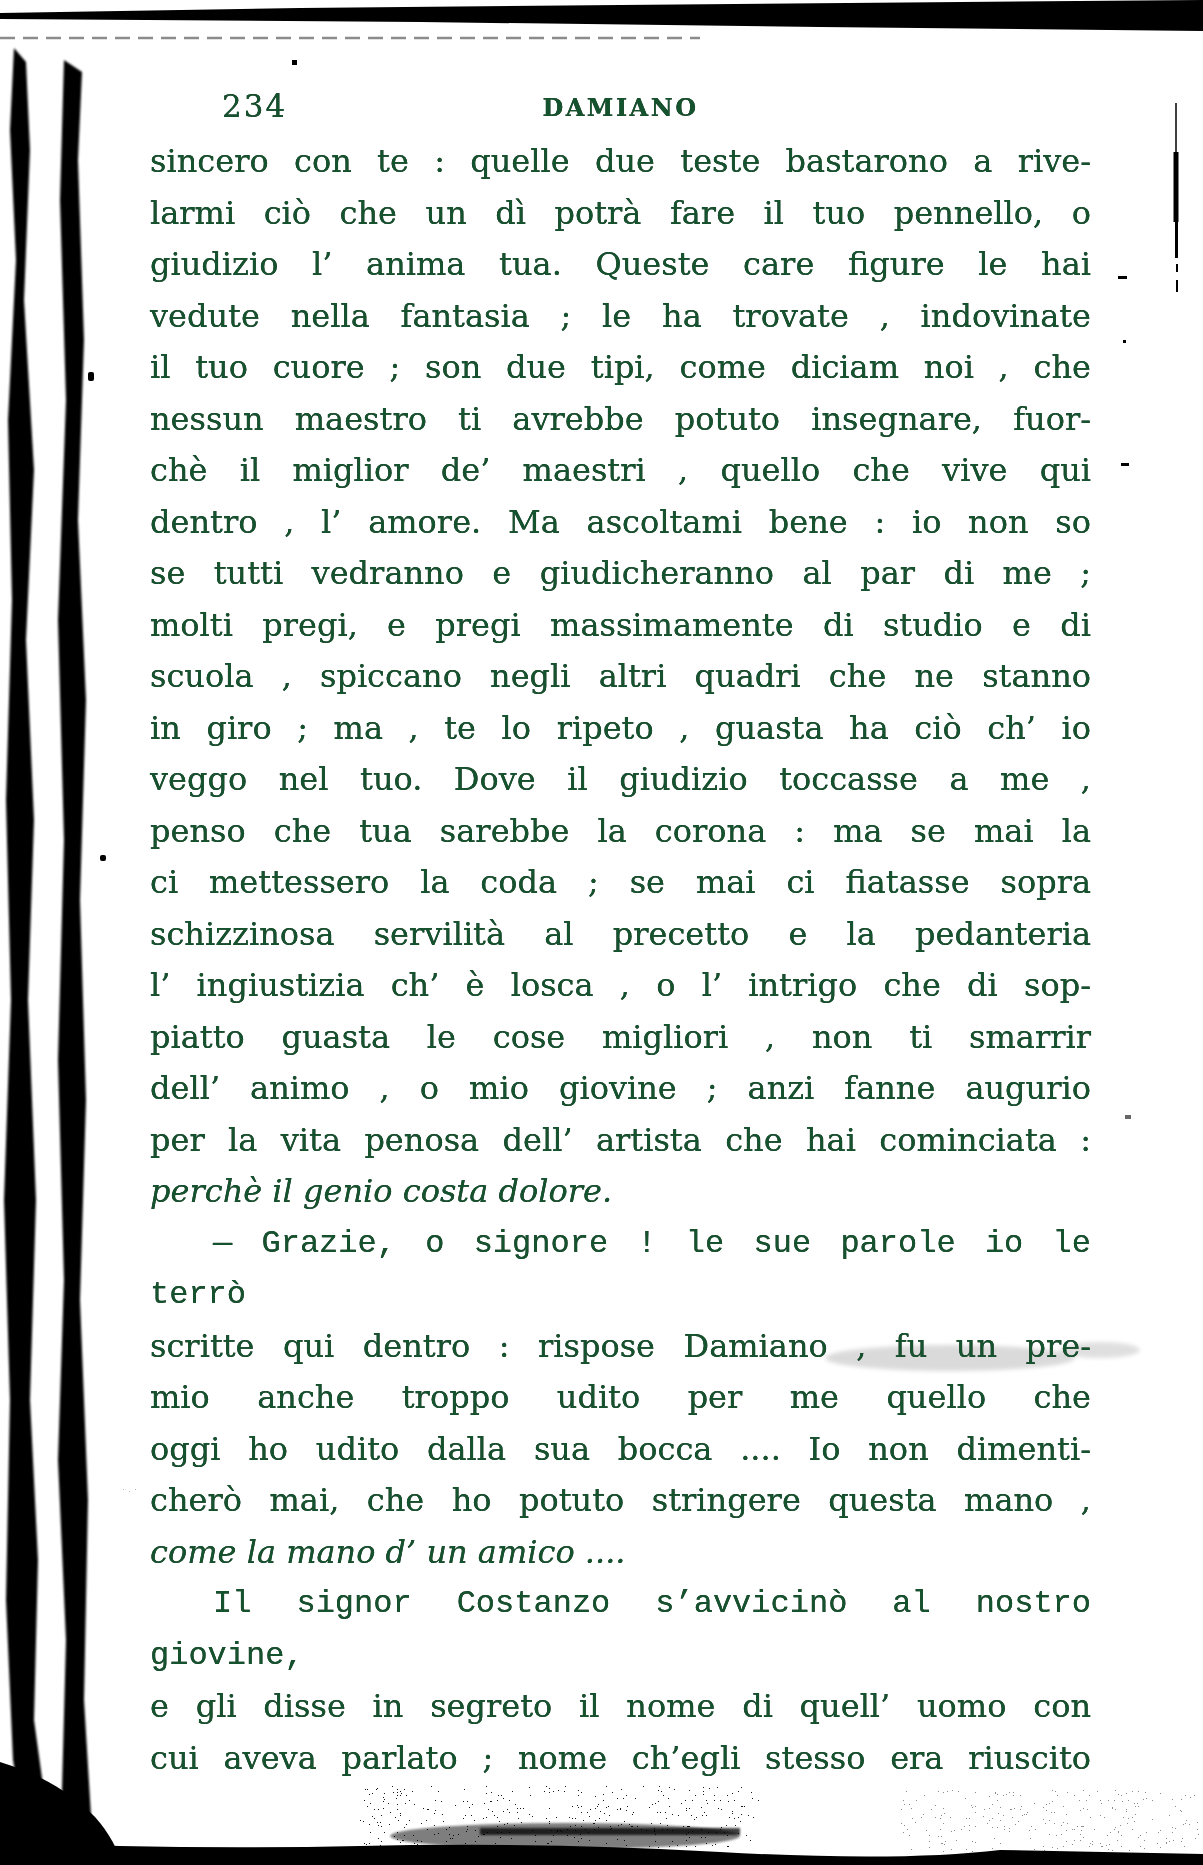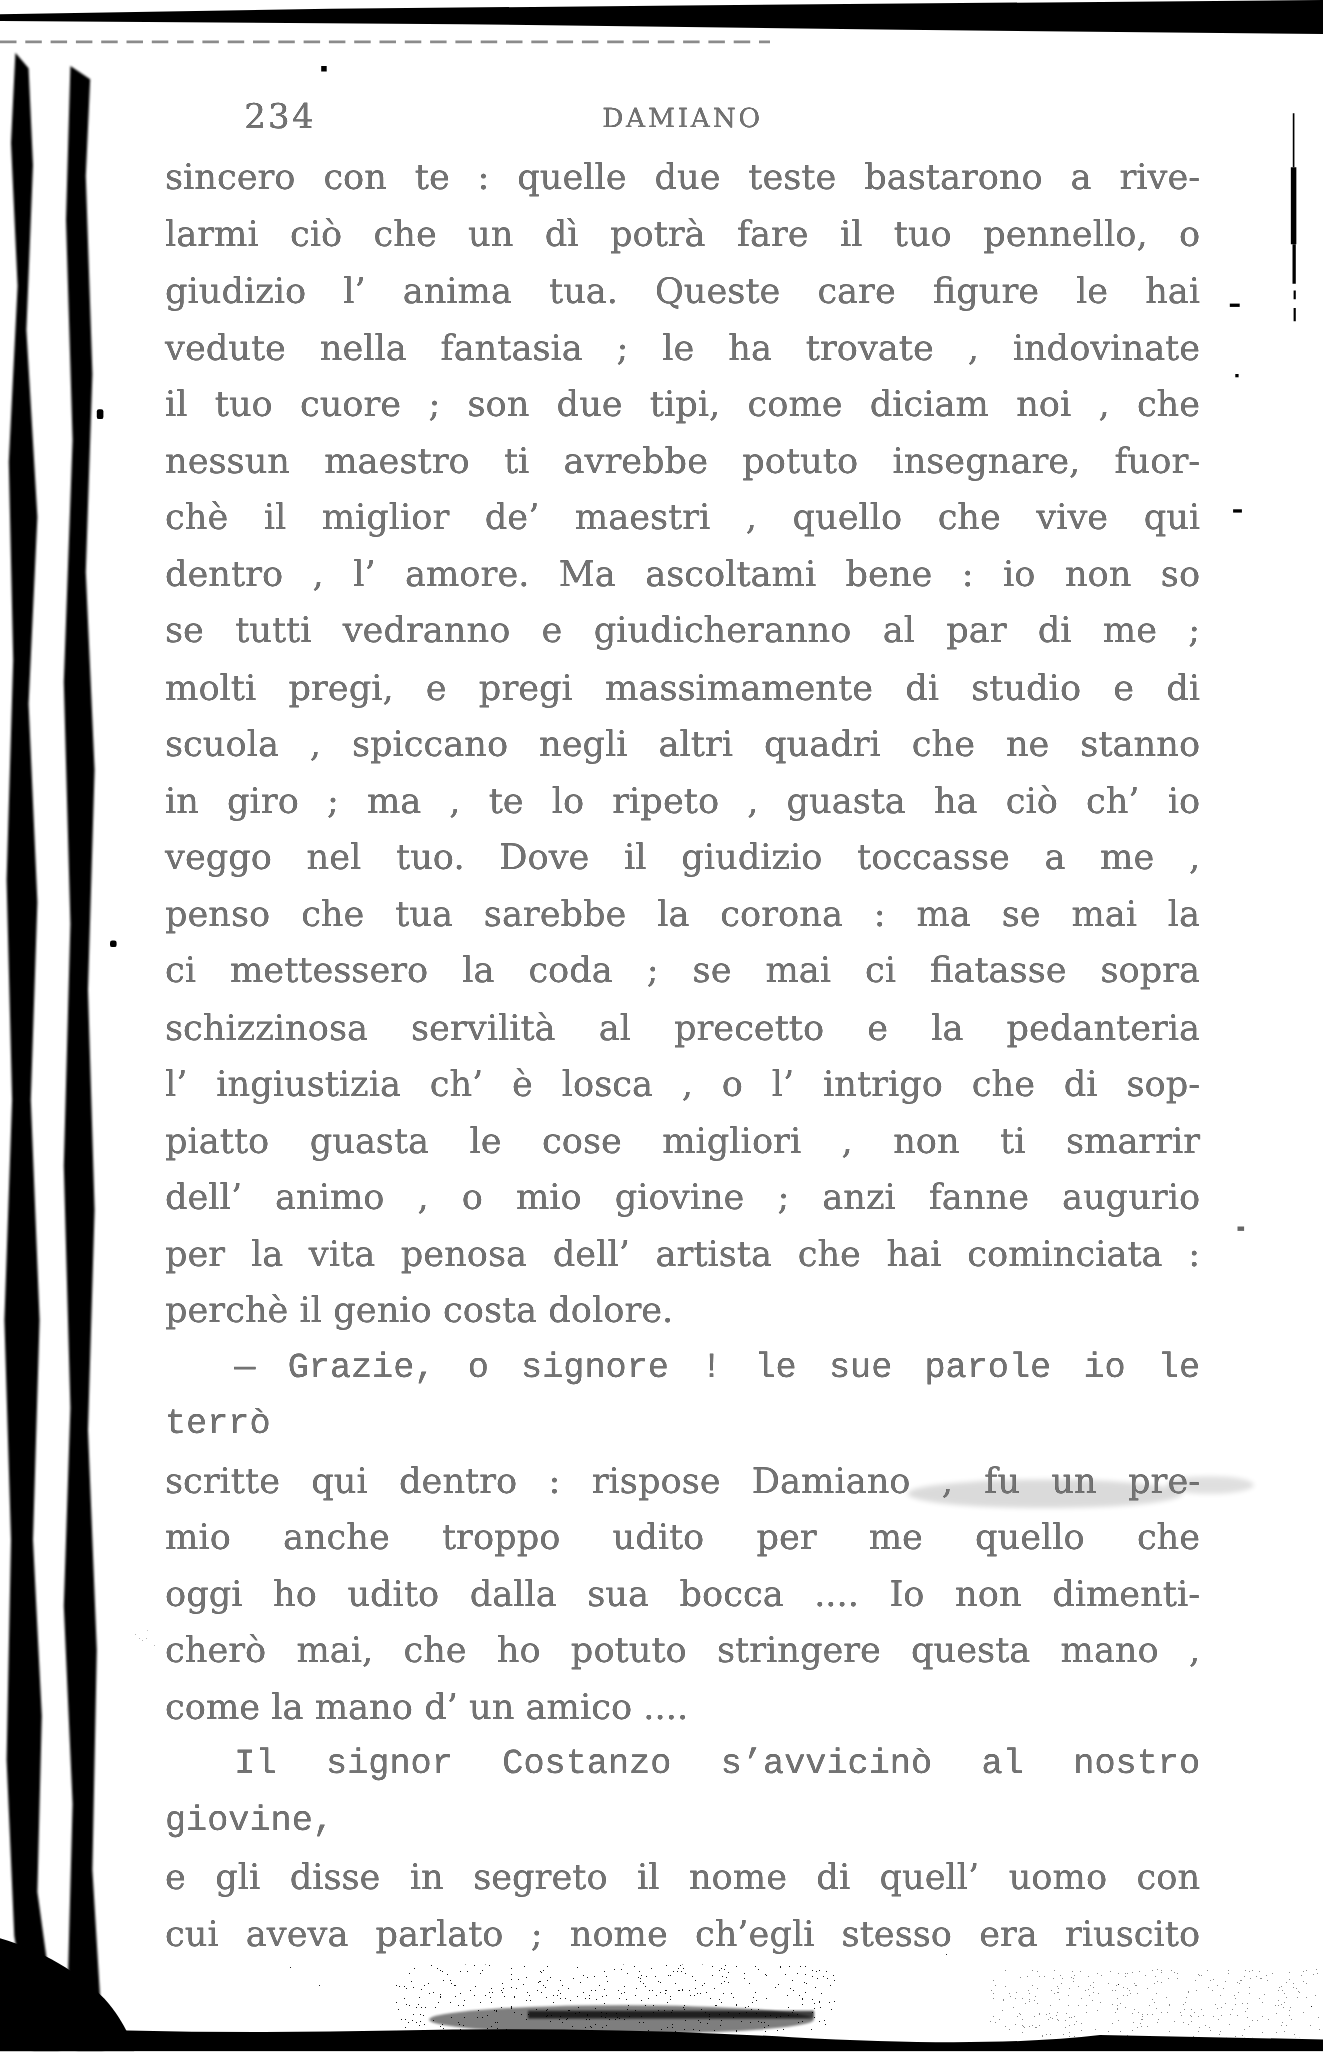--- a/index.html
+++ b/index.html
@@ -5,21 +5,21 @@
   html, body {
     margin: 0; padding: 0;
     width: 1203px; height: 1865px;
     background: #ffffff;
     overflow: hidden;
   }
   .page {
     position: relative;
     width: 1203px; height: 1865px;
     background: #ffffff;
-    color: #737373;
+    color: #14532d;
     font-family: "DejaVu Serif", serif;
   }
   .artifacts {
     position: absolute; left: 0; top: 0;
     width: 1203px; height: 1865px;
     pointer-events: none;
     z-index: 1;
   }
   .pagehead {
     position: absolute;
@@ -30,40 +30,41 @@
   .pagenum {
     position: absolute; left: 72px; top: 4px;
     font-size: 31px;
     letter-spacing: 2px;
     text-shadow: 0 0 0.6px rgba(0,0,0,.9);
   }
   .runtitle {
     position: absolute; left: 0; right: 0; top: 9px;
     text-align: center;
     font-size: 24px;
-    font-weight: normal;
+    font-weight: bold;
     letter-spacing: 2.5px;
     text-shadow: 0 0 0.5px rgba(0,0,0,.85);
   }
   .text {
     position: absolute;
     left: 150px; top: 136px;
     width: 941px;
     z-index: 2;
     font-size: 32px;
     line-height: 51.5px;
   }
   .line {
     text-align: justify;
     text-align-last: justify;
     text-shadow: 0 0 0.6px rgba(0,0,0,.85);
   }
   .line.no-just {
     text-align: left;
     text-align-last: left;
+    font-style: italic;
   }
   .line.indent {
     text-indent: 63px;
     font-family: Liberation Mono, monospace;
   }
 </style>
 </head>
 <body>
 
 <div class="page">

